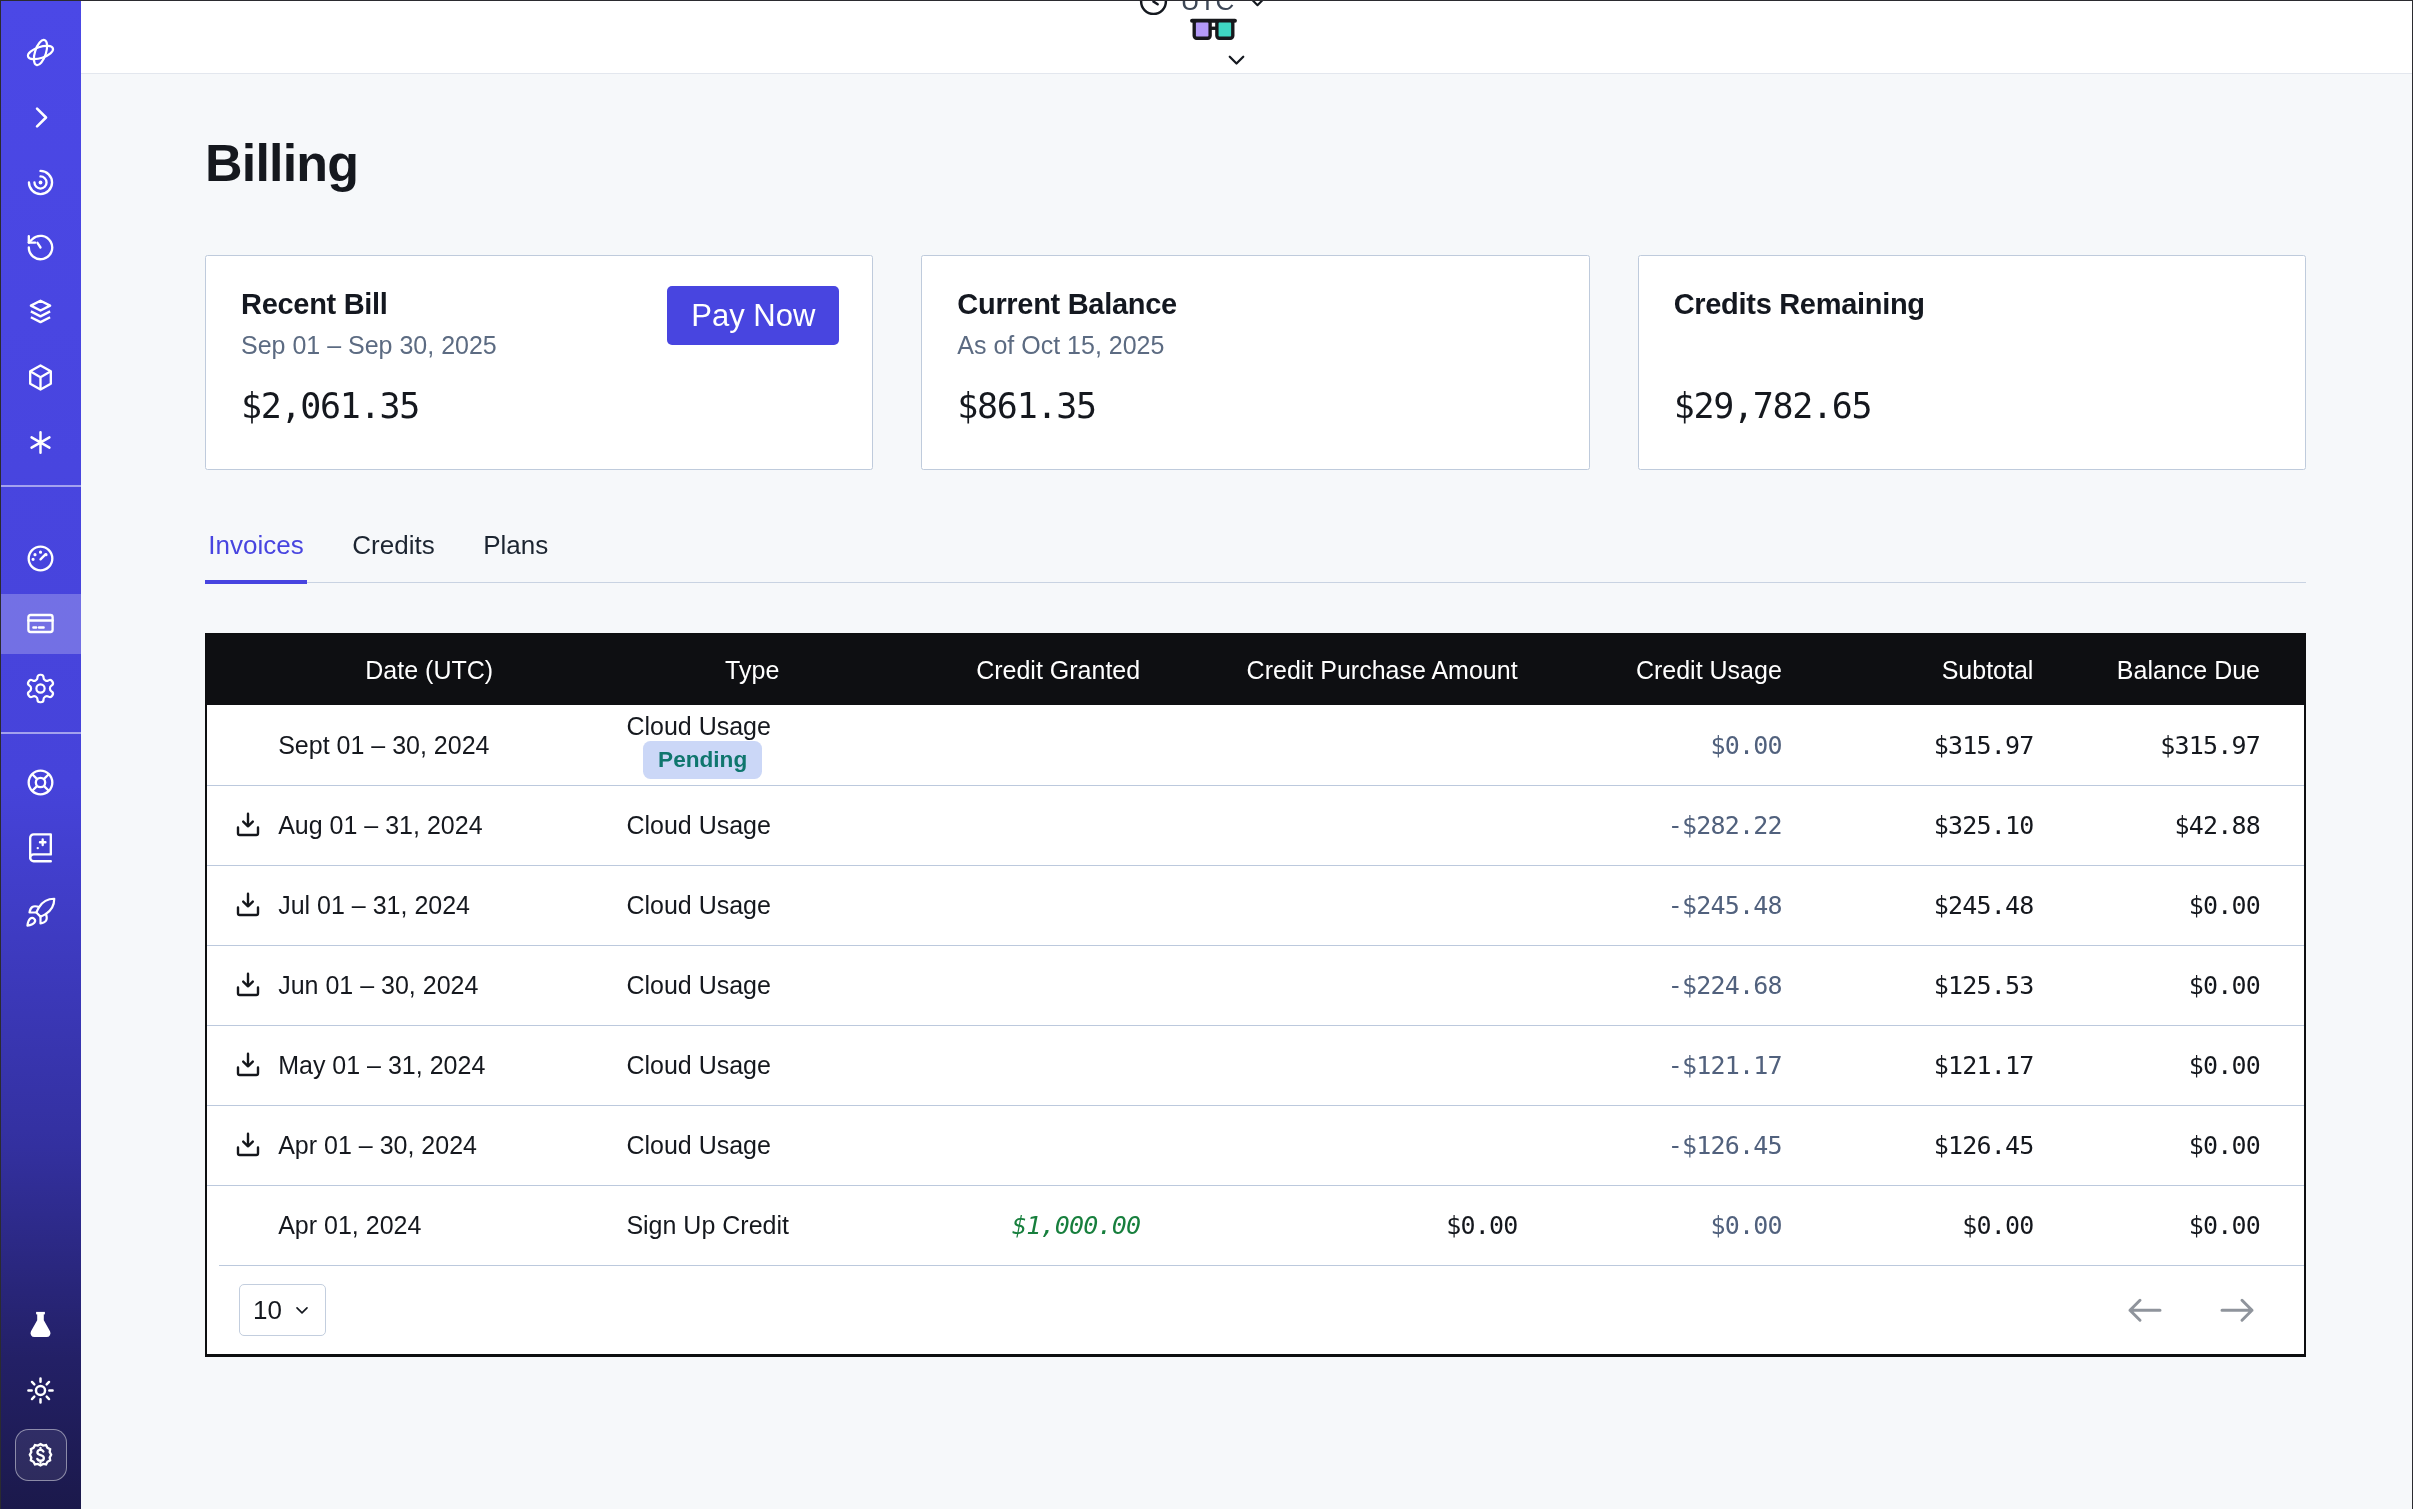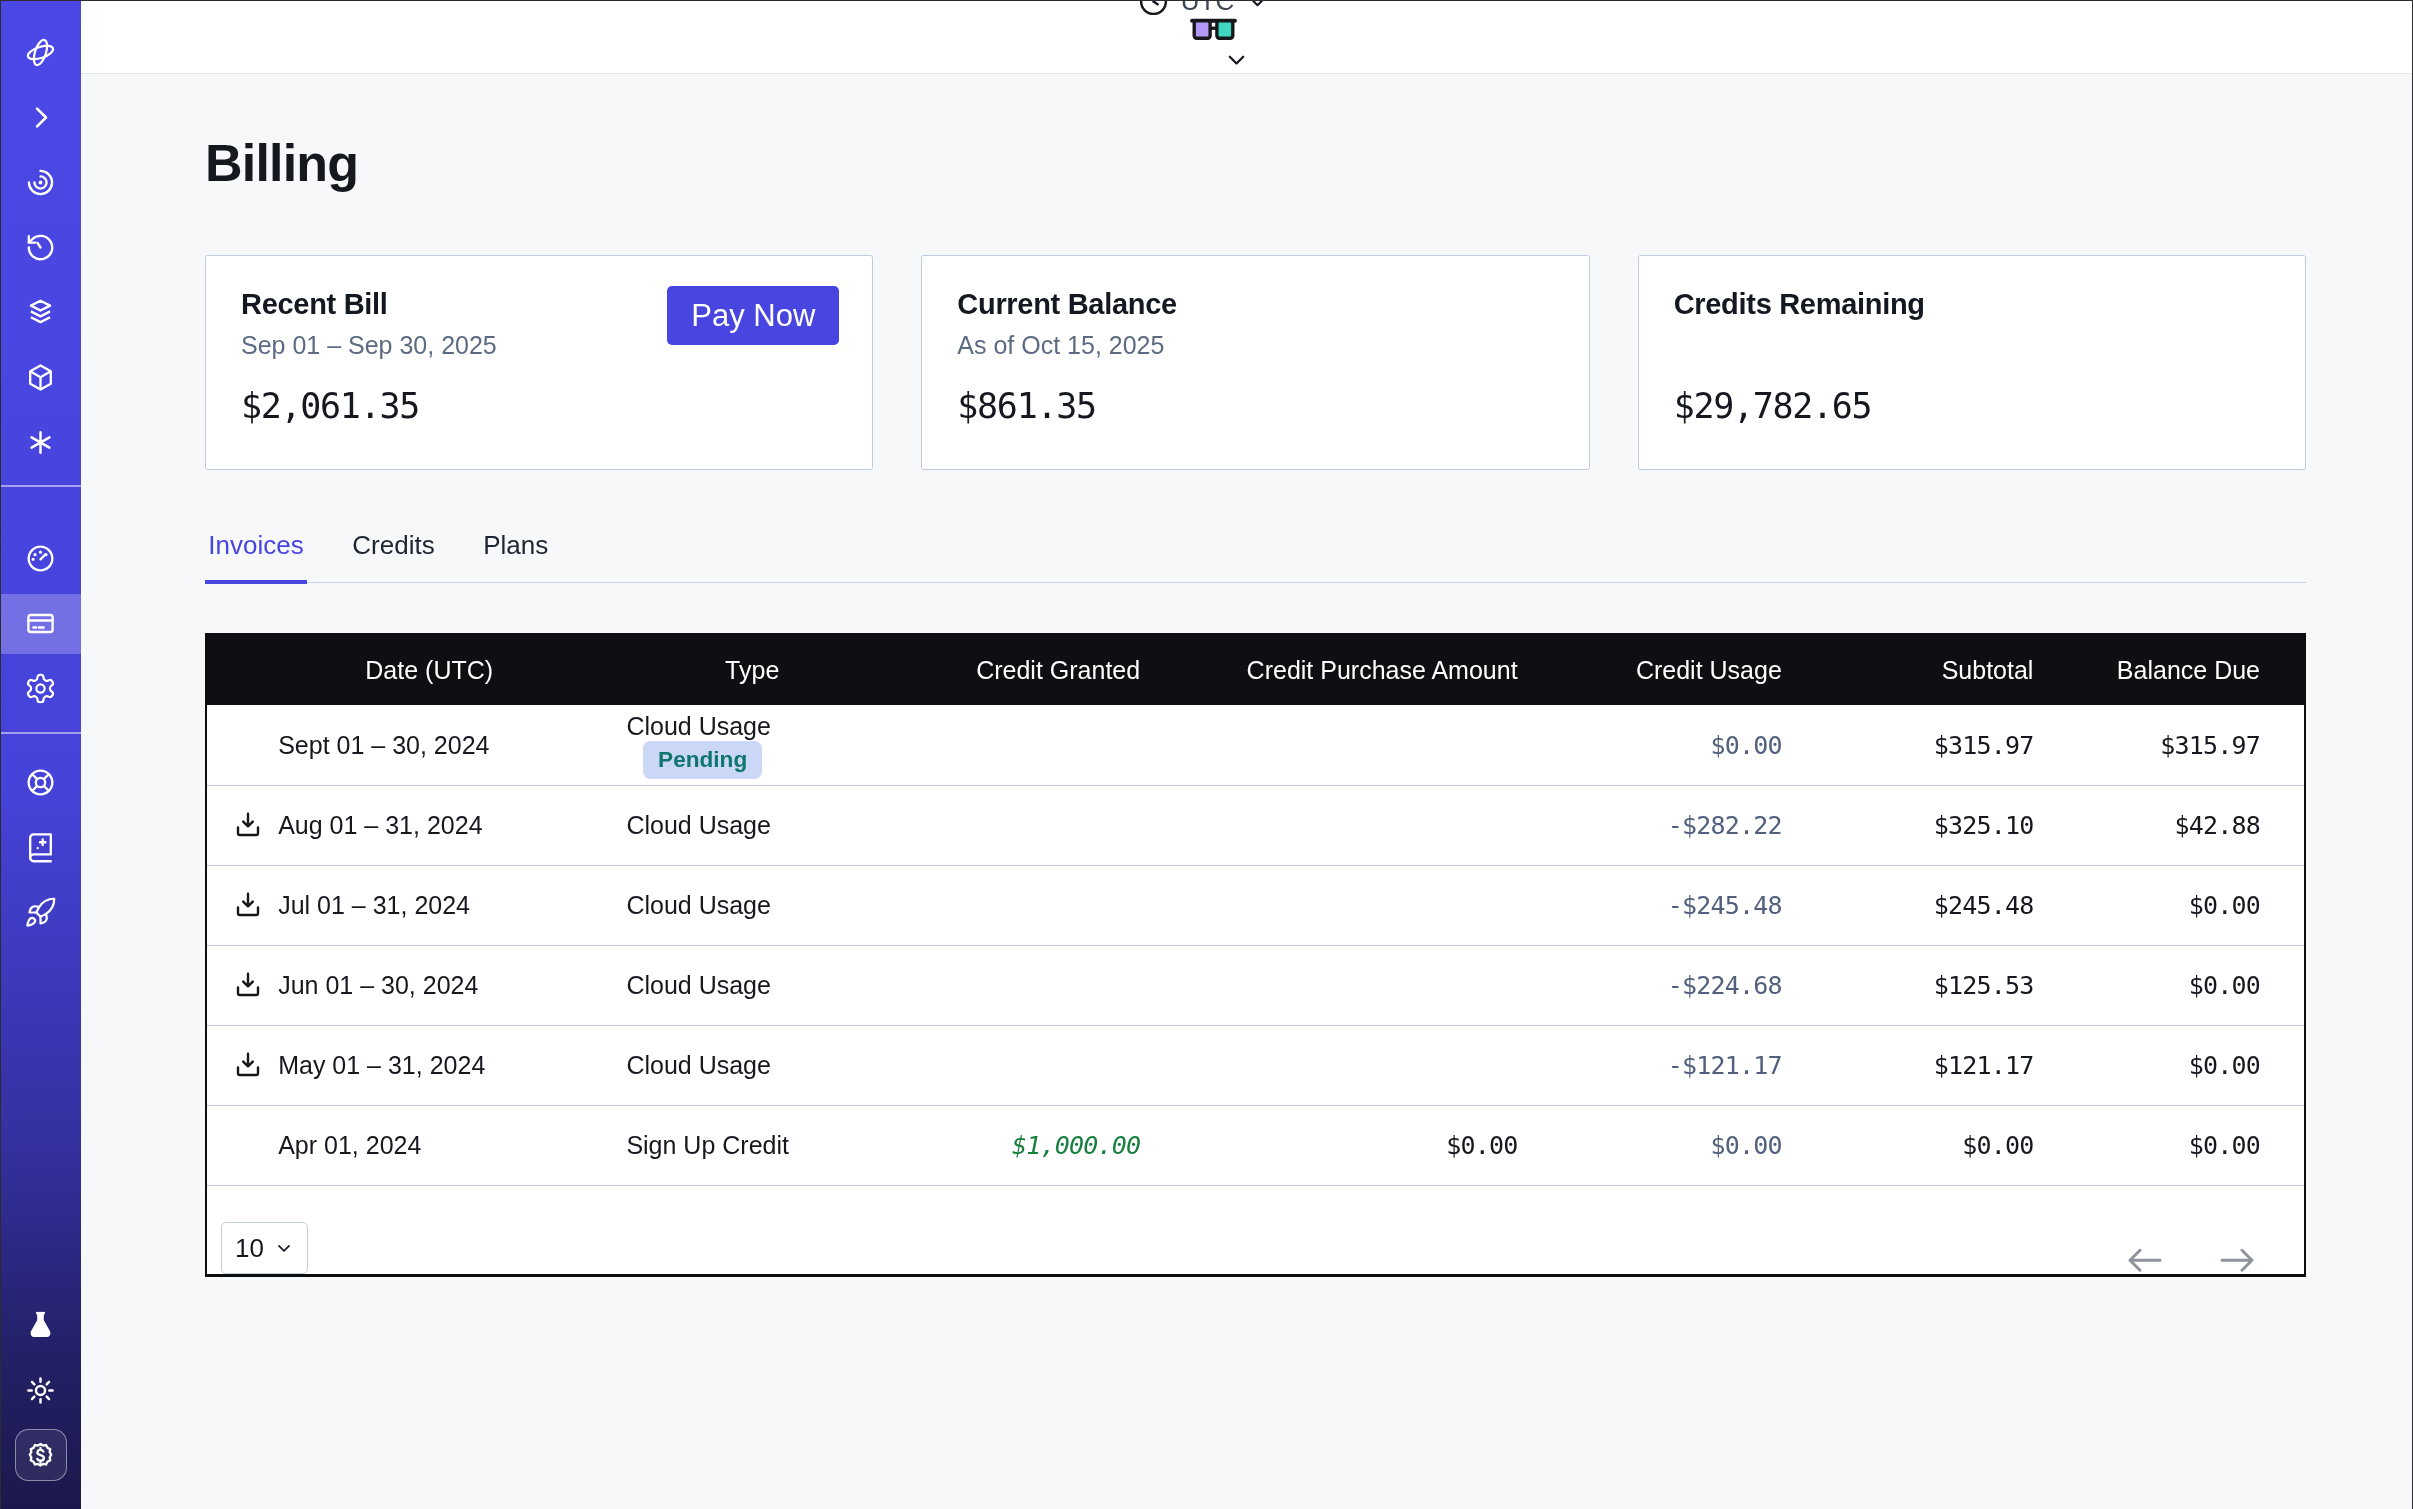--- a/index.html
+++ b/index.html
@@ -64,22 +64,22 @@
   .date-wrap { display:flex; align-items:center; gap:14.2px; }
   .dl { width:32px; height:32px; flex:none; cursor:pointer; }
   .dl svg { width:32px; height:32px; display:block; }
   .dl.hidden { visibility:hidden; }
   .status-badge { display:inline-block; margin-left:16.7px; background:var(--badge-bg); color:#0f766e; font-size:22.6px;
     padding:6px 15px; border-radius:7.5px;font-weight:bold; }
   .mono { font-family:"DejaVu Sans Mono", monospace; letter-spacing:-0.8px; }
   td.usage { color:var(--slate); }
   td.green { color:var(--green);font-style:italic; }
 
-  .table-footer { height:89px; border-top:1.7px solid #bcc9dd; display:flex; align-items:flex-end; justify-content:space-between;
-    padding:0 47px 0 14px; }
+  .table-footer { height:89px; border-top:1.7px solid #bcc9dd; display:flex; align-items:center; justify-content:space-between;
+    padding:0 47px 0 20px;margin-left:12px; }
   .page-size { width:87px; height:52px; border:1.7px solid #c3cede; border-radius:5px; display:flex; align-items:center;
     justify-content:center; gap:10px; font-size:26px; color:#15181e; cursor:pointer; }
   .pager { display:flex; gap:52px; }
   .pg-btn { cursor:pointer; display:flex; align-items:center; }
 </style>
 </head>
 <body>
 
 <div class="viewport">
 
@@ -365,20 +365,39 @@
                     </svg>
                   </span>
                   <span>May 01 – 31, 2024</span>
                 </span>
               </td>
               <td><span>Cloud Usage</span></td>
               <td class="num mono"></td>
               <td class="num mono"></td>
               <td class="num mono usage">-$121.17</td>
               <td class="num mono">$121.17</td>
+              <td class="num mono">$0.00</td>
+            </tr>
+            <tr>
+              <td>
+                <span class="date-wrap">
+                  <span class="dl">
+                    <svg viewBox="0 0 24 24" fill="none" stroke="#15171c" stroke-width="1.8" stroke-linecap="round" stroke-linejoin="round">
+                      <path d="M12 3.5v9.5m0 0-3.6-3.6M12 13l3.6-3.6"></path>
+                      <path d="M4.5 13.8v4.4a1.3 1.3 0 0 0 1.3 1.3h12.4a1.3 1.3 0 0 0 1.3-1.3v-4.4"></path>
+                    </svg>
+                  </span>
+                  <span>Apr 01 – 30, 2024</span>
+                </span>
+              </td>
+              <td><span>Cloud Usage</span></td>
+              <td class="num mono"></td>
+              <td class="num mono"></td>
+              <td class="num mono usage">-$126.45</td>
+              <td class="num mono">$126.45</td>
               <td class="num mono">$0.00</td>
             </tr>
             <tr>
               <td>
                 <span class="date-wrap">
                   <span class="dl hidden">
                     <svg viewBox="0 0 24 24" fill="none" stroke="#15171c" stroke-width="1.8" stroke-linecap="round" stroke-linejoin="round">
                       <path d="M12 3.5v9.5m0 0-3.6-3.6M12 13l3.6-3.6"></path>
                       <path d="M4.5 13.8v4.4a1.3 1.3 0 0 0 1.3 1.3h12.4a1.3 1.3 0 0 0 1.3-1.3v-4.4"></path>
                     </svg>

